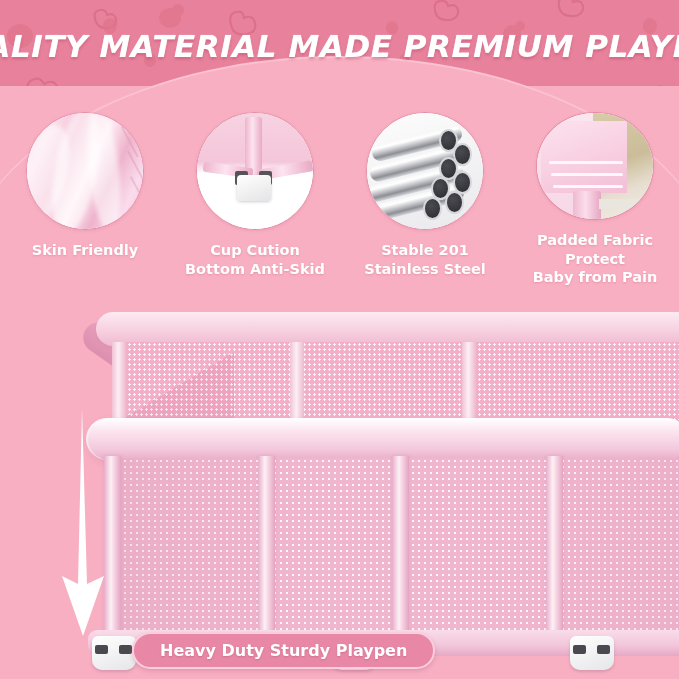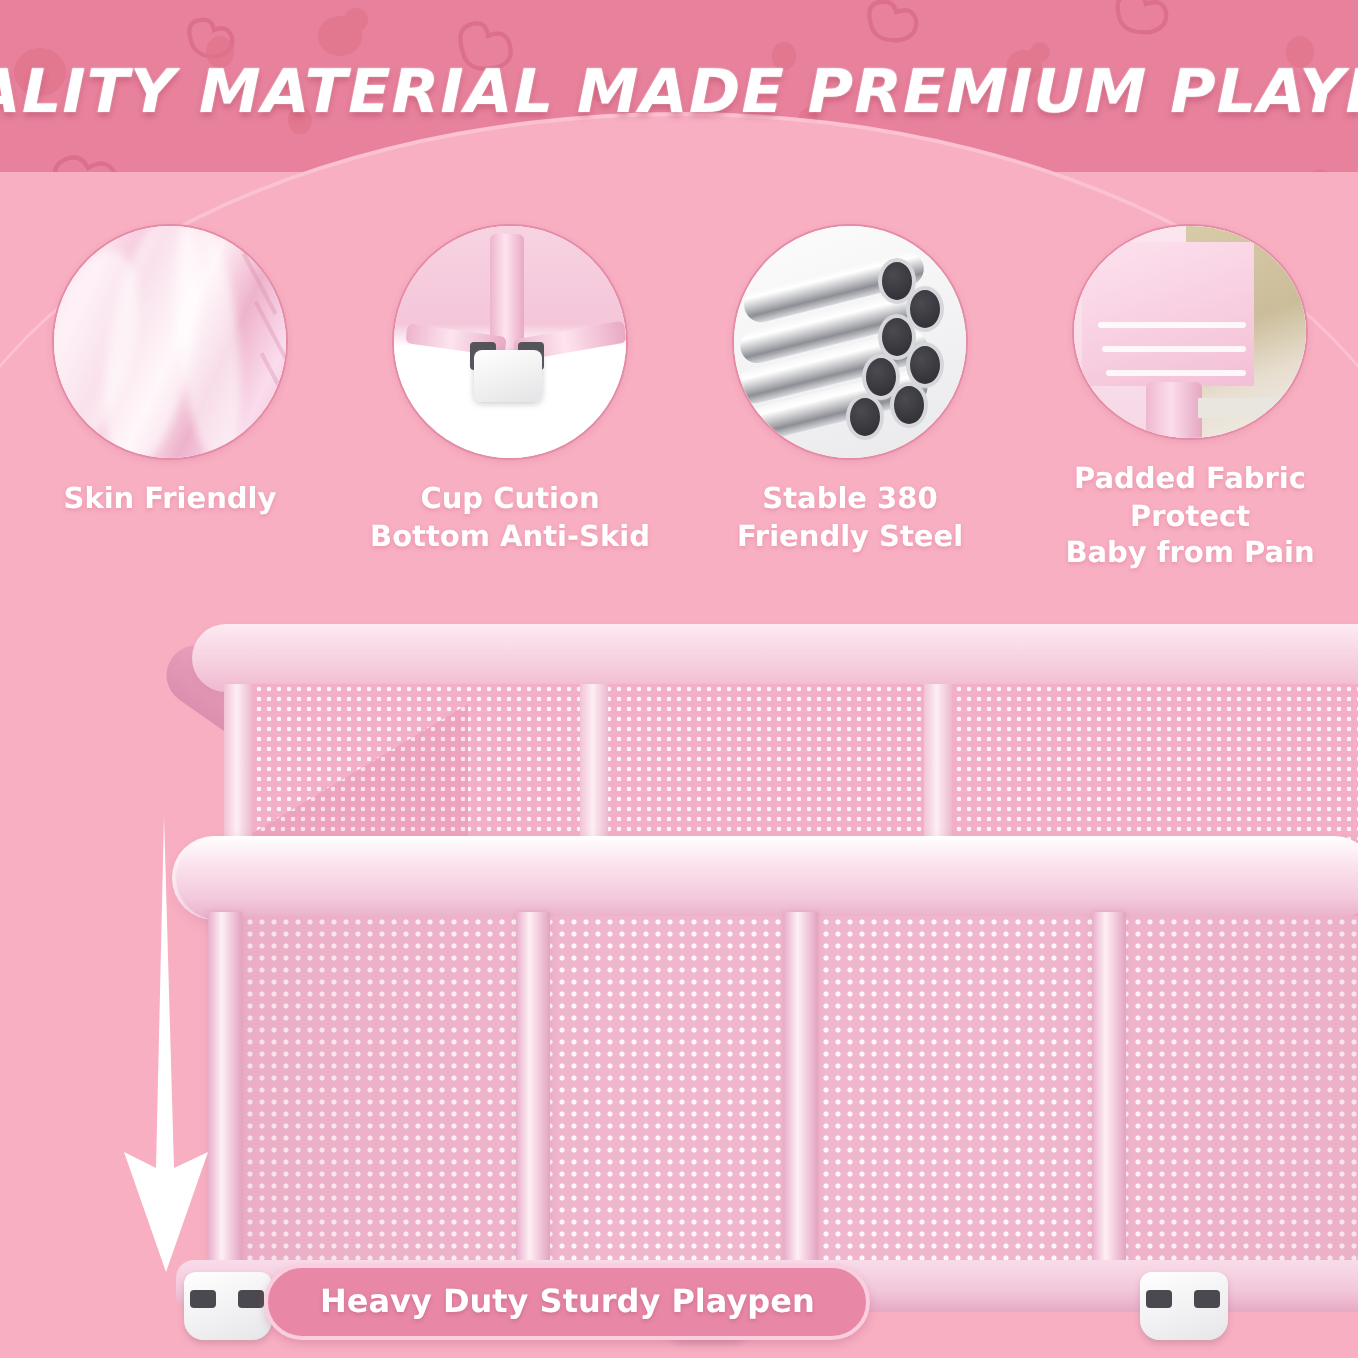--- a/index.html
+++ b/index.html
@@ -291,22 +291,22 @@
         <div class="tube" style="left:-2px;top:82px;width:100px;transform:rotate(-14deg);"></div>
         <div class="tube-end" style="left:72px;top:16px;"></div>
         <div class="tube-end" style="left:86px;top:30px;"></div>
         <div class="tube-end" style="left:72px;top:44px;"></div>
         <div class="tube-end" style="left:86px;top:58px;"></div>
         <div class="tube-end" style="left:64px;top:64px;"></div>
         <div class="tube-end" style="left:78px;top:78px;"></div>
         <div class="tube-end" style="left:56px;top:84px;"></div>
       </div>
       <div class="f-label">
-        <div>Stable 380</div>
-        <div>Friendly Steel</div>
+        <div>Stable 201</div>
+        <div>Stainless Steel</div>
       </div>
     </div>
 
     <div class="feature">
       <div class="circle">
         <div class="pad-bg"></div>
         <div class="wood"></div>
         <div class="pad-corner" style="left:4px;top:8px;width:86px;height:72px;"></div>
         <div class="pad-stripe" style="left:12px;top:48px;width:74px;"></div>
         <div class="pad-stripe" style="left:14px;top:60px;width:72px;"></div>

